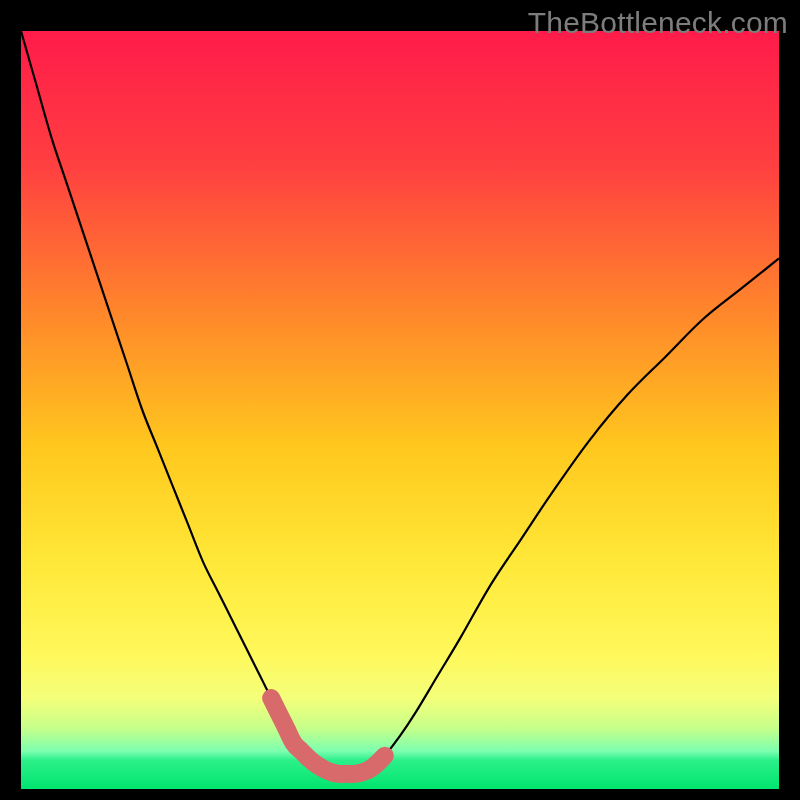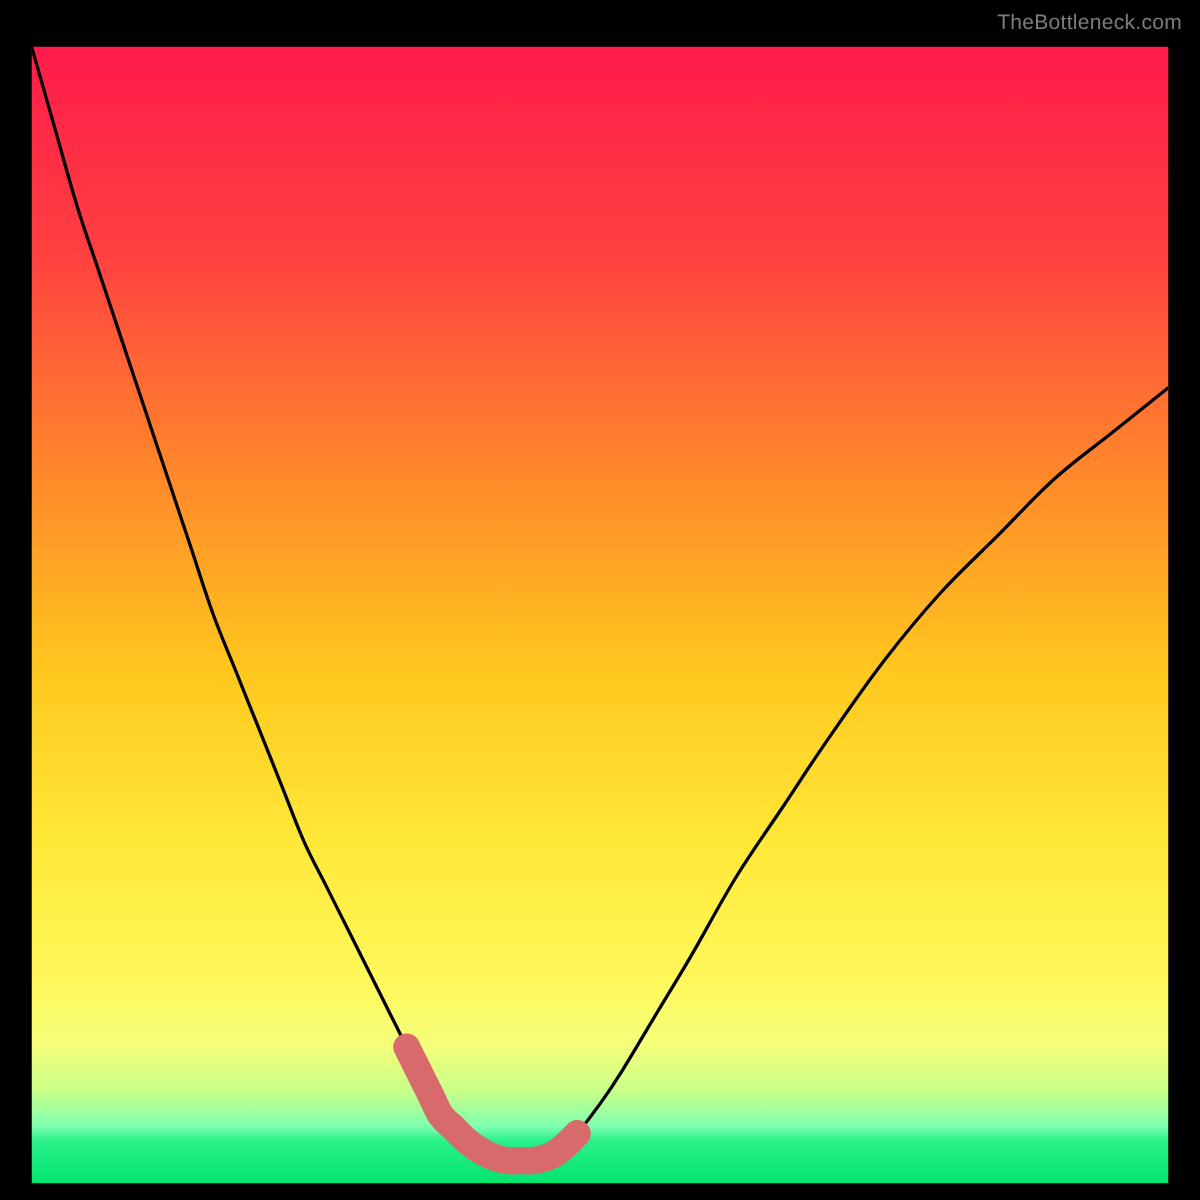--- a/index.html
+++ b/index.html
@@ -15,21 +15,21 @@
     width: 800px;
     height: 800px;
     background: #000;
   }
   .watermark {
     position: absolute;
     top: 6px;
     right: 12px;
     color: #7d7d7d;
     font-family: Arial, Helvetica, sans-serif;
-    font-size: 14px;
+    font-size: 30px;
     font-weight: 400;
     letter-spacing: 0.2px;
     z-index: 50;
   }
   .plot {
     position: absolute;
     left: 21px;
     top: 31px;
     width: 758px;
     height: 758px;

